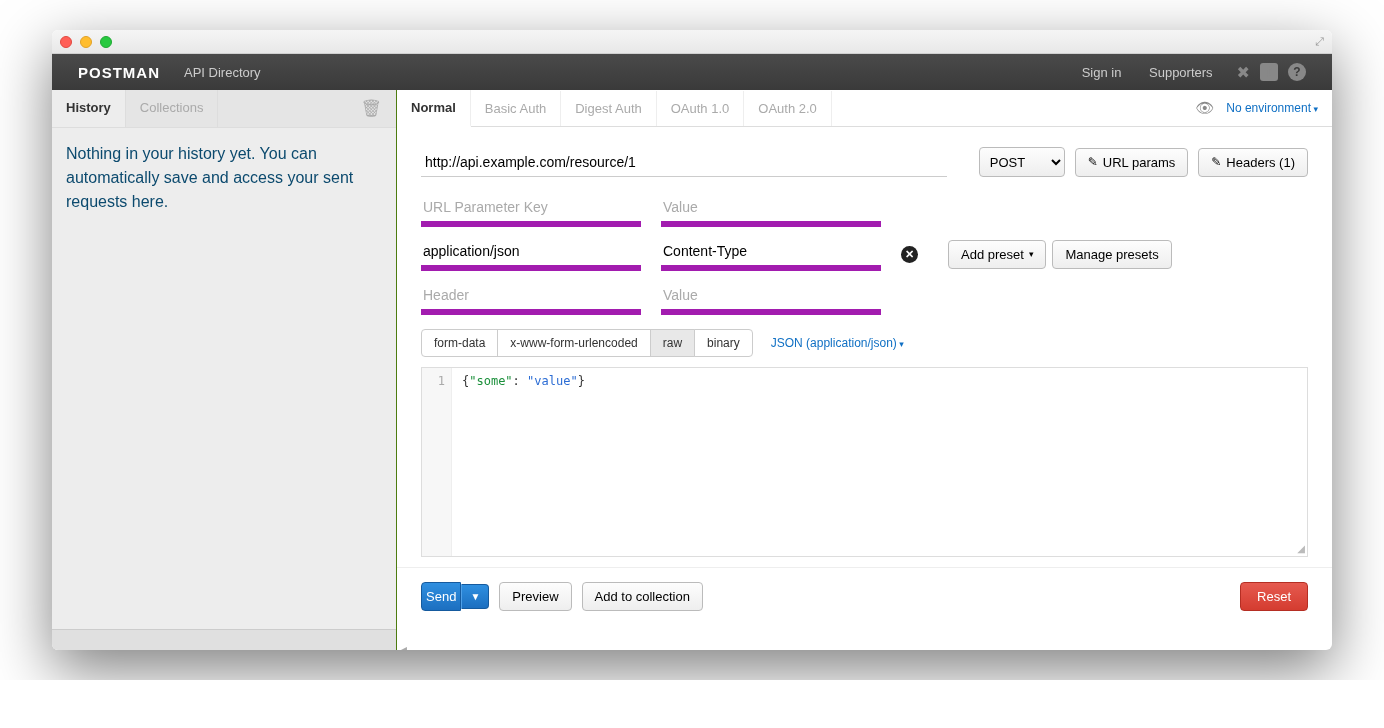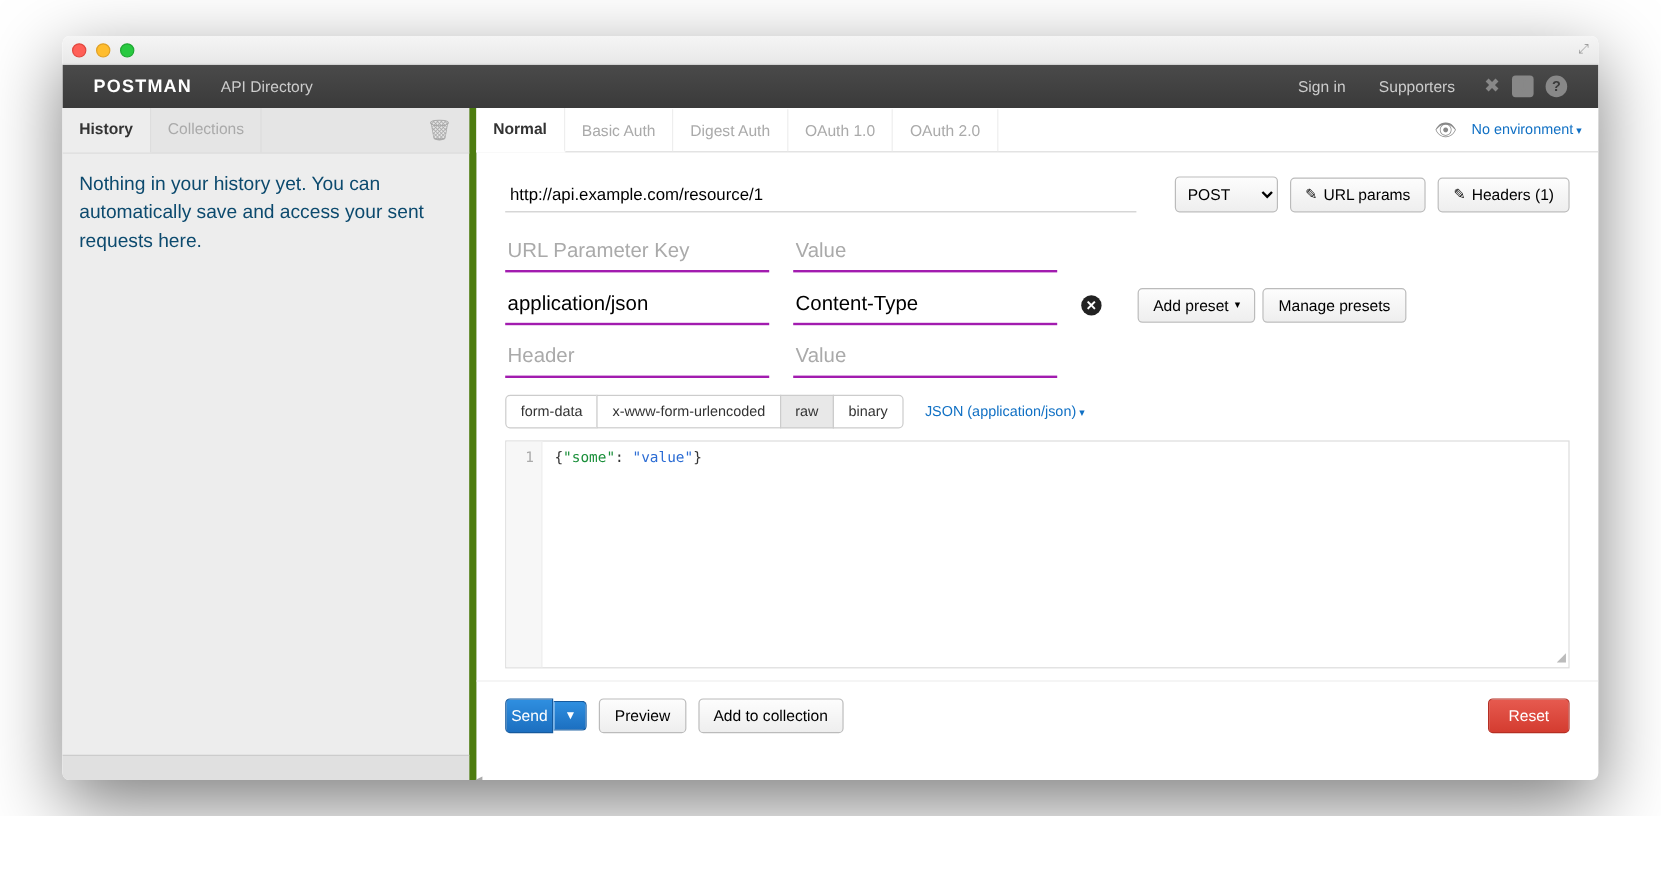--- a/index.html
+++ b/index.html
@@ -12,21 +12,21 @@
 .tl-green { background: #28c940; border: 1px solid #1fa833; }
 .expand-icon { position: absolute; right: 8px; top: 5px; color: #999; font-size: 11px; }
 .header { height: 36px; background: linear-gradient(#4a4a4a,#3a3a3a); display: flex; align-items: center; padding: 0 26px; color: #fff; }
 .brand { font-weight: 700; letter-spacing: 1px; font-size: 15px; margin-right: 24px; }
 .header-link { color: #ccc; font-size: 13px; cursor: pointer; }
 .header-spacer { flex: 1; }
 .header-right a { color: #ccc; margin-left: 24px; font-size: 13px; text-decoration: none; cursor: pointer; }
 .header-icons { display: flex; align-items: center; margin-left: 24px; gap: 10px; }
 .header-icons span { color: #888; font-size: 16px; cursor: pointer; }
 .main { display: flex; min-height: 560px; }
-.sidebar { width: 345px; background: #ededed; border-right: 6px solid #4d7c0f; display: flex; flex-direction: column; }
+.sidebar { width: 345px; background: #ededed; border-right: 1px solid #4d7c0f; display: flex; flex-direction: column; }
 .sidebar-tabs { display: flex; border-bottom: 1px solid #ddd; background: #e5e5e5; }
 .sidebar-tab { padding: 10px 14px; font-size: 13px; color: #aaa; cursor: pointer; border-right: 1px solid #ddd; }
 .sidebar-tab.active { background: #ededed; color: #333; font-weight: 600; }
 .sidebar-trash { margin-left: auto; padding: 8px 14px; color: #aaa; font-size: 17px; cursor: pointer; }
 .sidebar-body { padding: 14px; color: #0c4a6e; font-size: 16px; line-height: 1.5; flex: 1; }
 .sidebar-footer { padding: 10px; background: #e0e0e0; border-top: 1px solid #ccc; position: relative; }
 .filter-input { width: 100%; border: 1px solid #ccc; border-radius: 14px; padding: 6px 14px; font-size: 13px; background: #fff; outline: none; }
 .collapse-arrow { position: absolute; right: -11px; top: 14px; color: #aaa; font-size: 11px; }
 .content { flex: 1; display: flex; flex-direction: column; }
 .auth-tabs { display: flex; align-items: center; border-bottom: 1px solid #ddd; padding-right: 14px; }
@@ -37,21 +37,21 @@
 .env-select { color: #1070c4; font-size: 12px; cursor: pointer; }
 .env-select::after { content: " ▾"; font-size: 9px; }
 .request-area { padding: 20px 24px 10px; }
 .url-row { display: flex; gap: 10px; align-items: center; margin-bottom: 16px; }
 .url-input { flex: 1; border: none; border-bottom: 1px solid #ccc; padding: 6px 4px; font-size: 14px; outline: none; }
 .method-select { width: 86px; height: 30px; border: 1px solid #bbb; border-radius: 4px; background: linear-gradient(#fdfdfd,#eee); font-size: 13px; padding: 0 6px; cursor: pointer; position: relative; margin-left: 22px; }
 .method-select::after { content: ""; position: absolute; right: 6px; top: 6px; width: 0; height: 0; }
 .btn { border: 1px solid #bbb; border-radius: 4px; background: linear-gradient(#fdfdfd,#eee); padding: 6px 12px; font-size: 13px; cursor: pointer; display: inline-flex; align-items: center; gap: 5px; }
 .btn-check::before { content: "✎"; font-size: 12px; }
 .kv-row { display: flex; gap: 20px; margin-bottom: 10px; }
-.kv-input { width: 220px; border: none; border-bottom: 2px solid #a21caf; padding: 6px 2px; font-size: 17px; outline: none; }
+.kv-input { width: 220px; border: none; border-bottom: 6px solid #a21caf; padding: 6px 2px; font-size: 14px; outline: none; }
 .kv-input::placeholder { color: #aaa; }
 .header-row { display: flex; align-items: center; gap: 20px; margin-bottom: 10px; }
 .remove-circle { width: 17px; height: 17px; border-radius: 50%; background: #222; color: #fff; display: inline-flex; align-items: center; justify-content: center; font-size: 11px; font-weight: bold; cursor: pointer; }
 .preset-btns { display: flex; gap: 6px; margin-left: 10px; }
 .body-tabs { display: flex; align-items: center; gap: 0; margin-top: 14px; }
 .body-tab { border: 1px solid #ccc; padding: 6px 12px; font-size: 12px; background: #fff; cursor: pointer; margin-left: -1px; }
 .body-tab:first-child { border-radius: 4px 0 0 4px; margin-left: 0; }
 .body-tab:last-of-type { border-radius: 0 4px 4px 0; }
 .body-tab.active { background: #e8e8e8; }
 .content-type { color: #1070c4; font-size: 12px; margin-left: 18px; cursor: pointer; }

